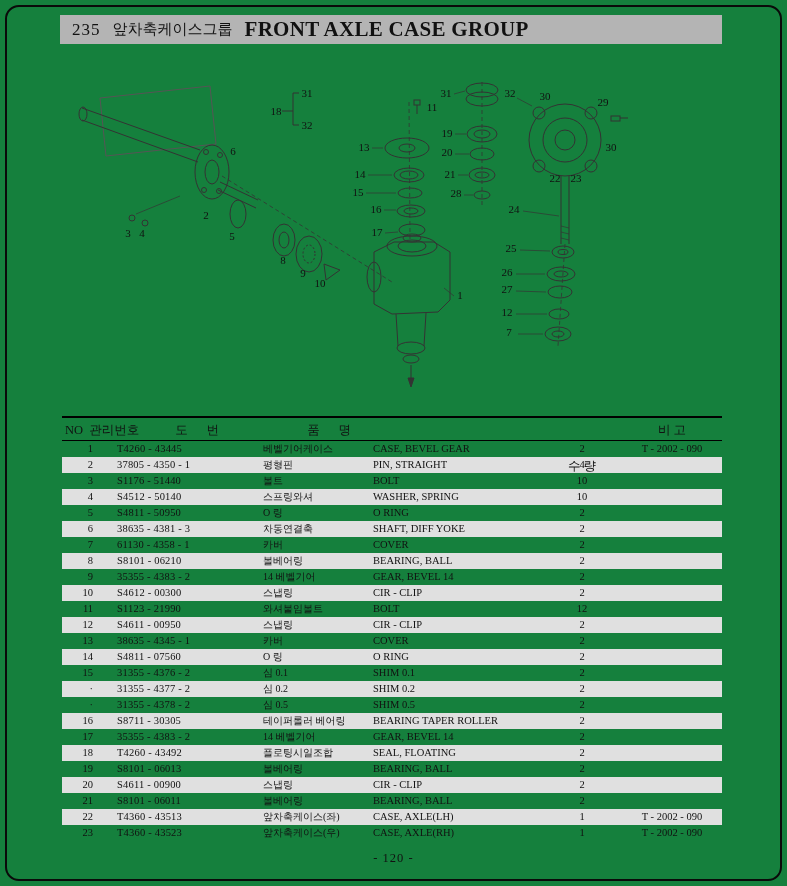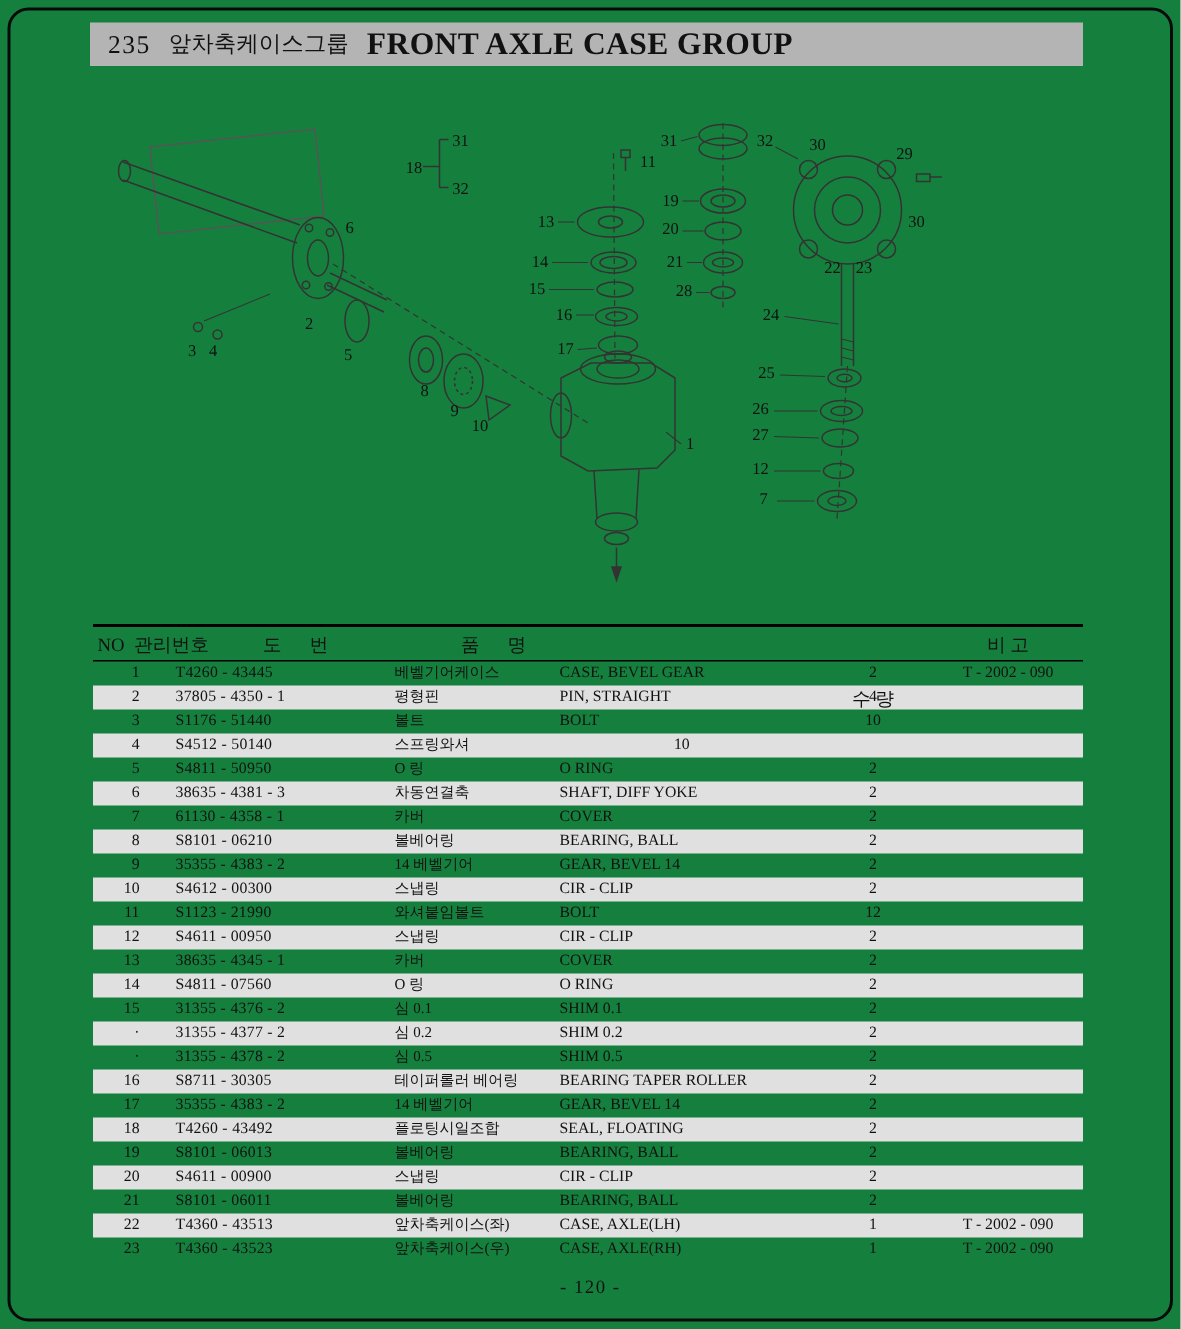--- a/index.html
+++ b/index.html
@@ -250,20 +250,21 @@
           <div class="td td-part_no">S1176 - 51440</div>
           <div class="td td-name_kr">볼트</div>
           <div class="td td-name_en">BOLT</div>
           <div class="td td-qty">10</div>
           <div class="td td-remark"></div>
         </div>
         <div class="trow shaded">
           <div class="td td-no">4</div>
           <div class="td td-part_no">S4512 - 50140</div>
           <div class="td td-name_kr">스프링와셔</div>
+          <div class="td td-name_en">WASHER, SPRING</div>
           <div class="td td-qty">10</div>
           <div class="td td-remark"></div>
         </div>
         <div class="trow">
           <div class="td td-no">5</div>
           <div class="td td-part_no">S4811 - 50950</div>
           <div class="td td-name_kr">O 링</div>
           <div class="td td-name_en">O RING</div>
           <div class="td td-qty">2</div>
           <div class="td td-remark"></div>

